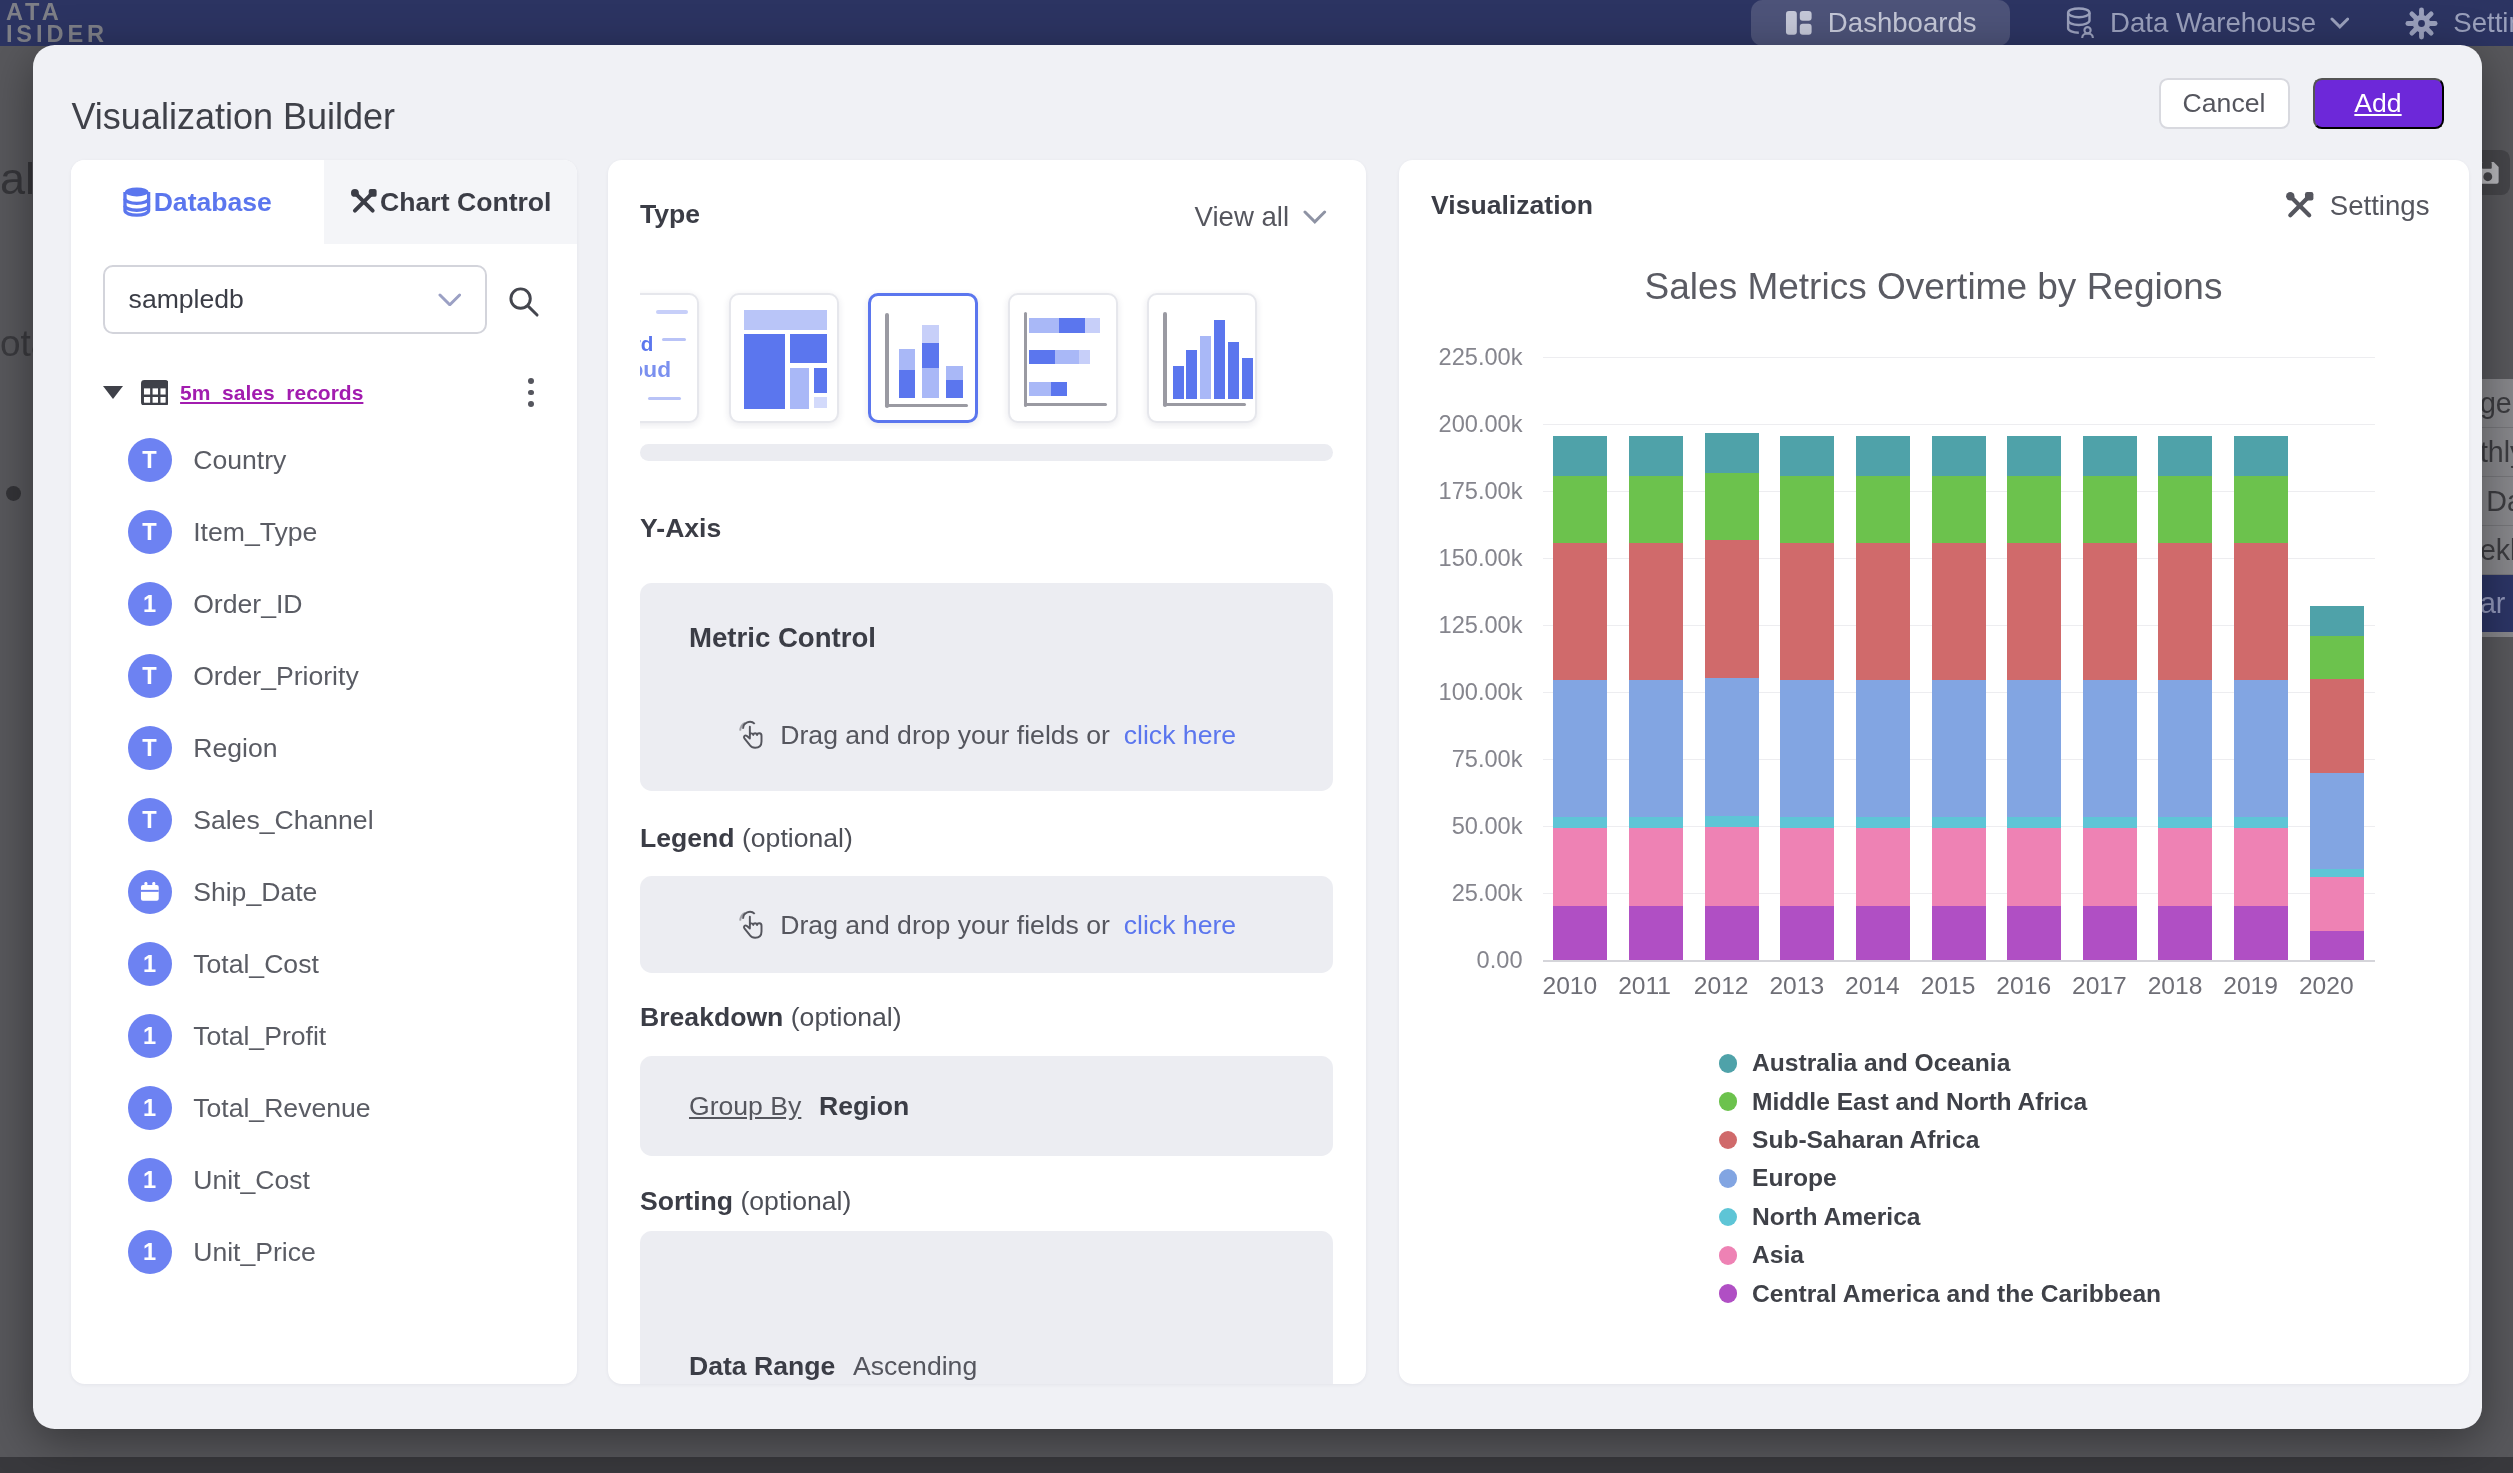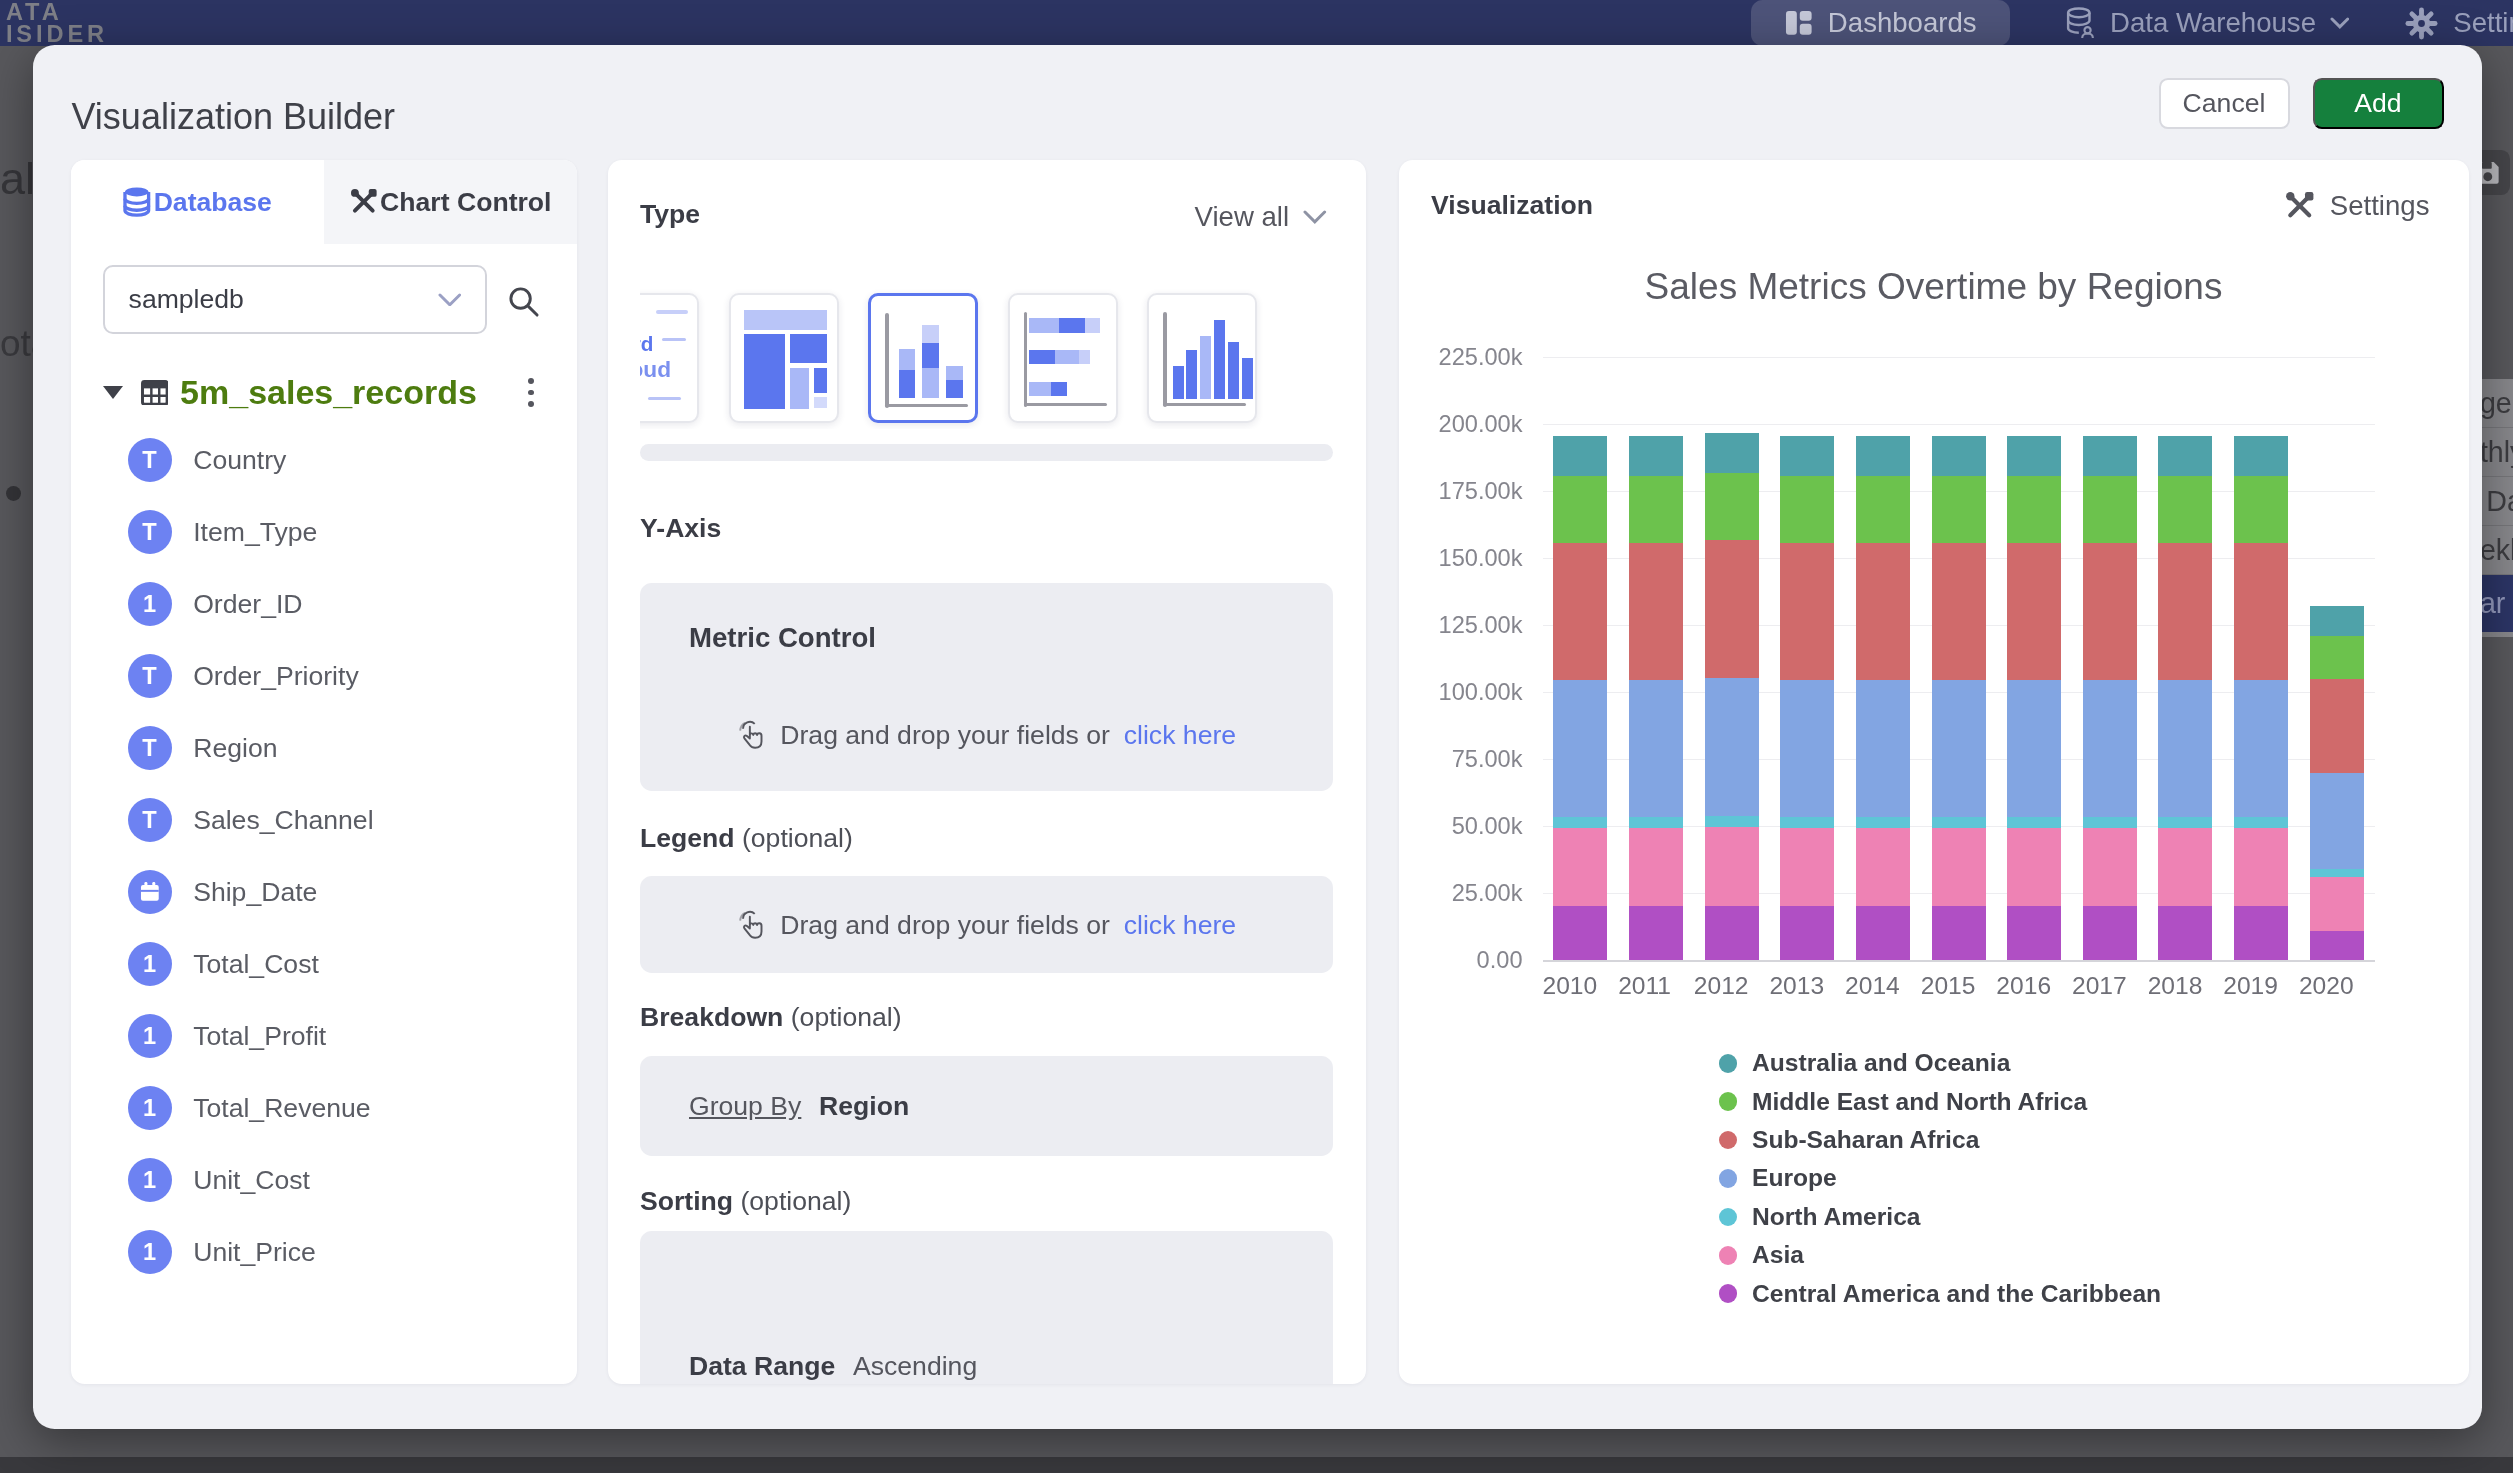--- a/index.html
+++ b/index.html
@@ -18,38 +18,38 @@
   .right-menu{position:absolute;left:2461px;top:379px;width:53px;height:258px;background:#87878b;}
   .rm-item{position:relative;height:49px;display:flex;align-items:center;color:#3c3c40;font-size:28.6px;padding-left:3px;border-bottom:1px solid #76767a;white-space:nowrap;overflow:hidden;}
   .rm-item.hl{background:#2c3566;color:#9298bb;border-bottom:none;height:57px;}
   .bottom-strip{position:absolute;left:0;top:1457px;width:2514px;height:16.7px;background:#39393d;}
 
   
   .modal{position:absolute;left:32.5px;top:45px;width:2449px;height:1384px;background:#f0f1f5;border-radius:21.7px;box-shadow:0 11.8px 47px rgba(0,0,0,.4);}
   .modal-title{position:absolute;left:39px;top:51px;font-size:36px;color:#3f4149;}
   .btn{position:absolute;top:32.5px;height:51px;border-radius:8.9px;font-size:26.6px;display:flex;align-items:center;justify-content:center;cursor:pointer;}
   .btn-cancel{left:2126px;width:131px;background:#fff;border:2px solid #d8d9df;color:#55565e;}
-  .btn-add{left:2280px;width:131px;background:#15803d;color:#fff;}
+  .btn-add{left:2280px;width:131px;background:#6d28d9;color:#fff;text-decoration:underline;}
 
   .card{position:absolute;top:115px;height:1224px;background:#fff;border-radius:13.8px;box-shadow:0 1px 3.9px rgba(40,40,60,.06);overflow:hidden;}
   .card-left{left:38px;width:506px;}
   .card-mid{left:575px;width:758px;}
   .card-right{left:1366px;width:1070px;}
 
   
   .tabbar{position:absolute;left:0;top:0;width:506px;height:84px;display:flex;}
   .tab{flex:1;display:flex;align-items:center;justify-content:center;gap:2px;font-size:26.6px;font-weight:bold;cursor:pointer;}
   .tab-active{background:#fff;color:#5b76ee;}
   .tab-idle{background:#f4f5f8;color:#3b3d46;}
   .db-select{position:absolute;left:32.5px;top:105px;width:384px;height:69px;background:#fff;border:2px solid #d3d4db;border-radius:9.9px;display:flex;align-items:center;padding:0 23.6px;font-size:26.6px;color:#3b3d46;cursor:pointer;}
   .db-select .chev{margin-left:auto;}
   .search-btn{position:absolute;left:431px;top:120px;width:43px;height:43px;display:flex;align-items:center;justify-content:center;cursor:pointer;}
   .tree-head{position:absolute;left:32.5px;top:209px;width:443px;height:47px;display:flex;align-items:center;}
   .caret{width:0;height:0;border-left:10.8px solid transparent;border-right:10.8px solid transparent;border-top:13.8px solid #3f4149;margin-right:17.7px;cursor:pointer;}
-  .tree-name{font-size:34px;font-weight:600;color:#4d7c0f;margin-left:11.8px;}
+  .tree-name{font-size:21px;font-weight:600;color:#a21caf;margin-left:11.8px;text-decoration:underline;}
   .kebab{margin-left:auto;display:flex;flex-direction:column;gap:5.9px;padding:5.9px 11.8px;cursor:pointer;}
   .kebab i{width:5.9px;height:5.9px;border-radius:50%;background:#55565e;}
   .fields{position:absolute;left:0;top:264px;width:506px;}
   .field-row{height:72px;display:flex;align-items:center;padding-left:57px;cursor:grab;}
   .f-ic{width:44px;height:44px;border-radius:50%;background:#6d82f2;color:#fff;display:flex;align-items:center;justify-content:center;font-size:23.6px;font-weight:bold;flex:0 0 44px;}
   .f-label{margin-left:21.7px;font-size:26.6px;color:#5a5c64;}
 
   
   .sec-head{position:absolute;left:32.5px;font-size:26.6px;font-weight:bold;color:#3b3d46;}
   .sec-head .opt{font-weight:normal;color:#4d4f57;}

